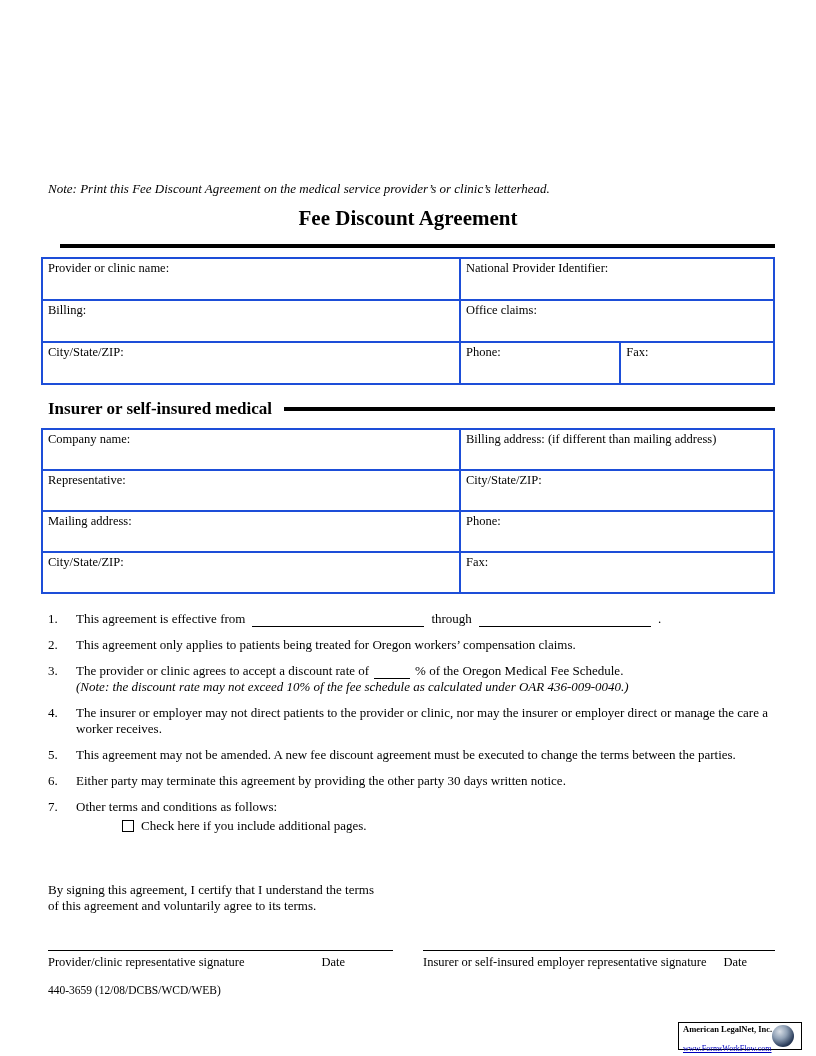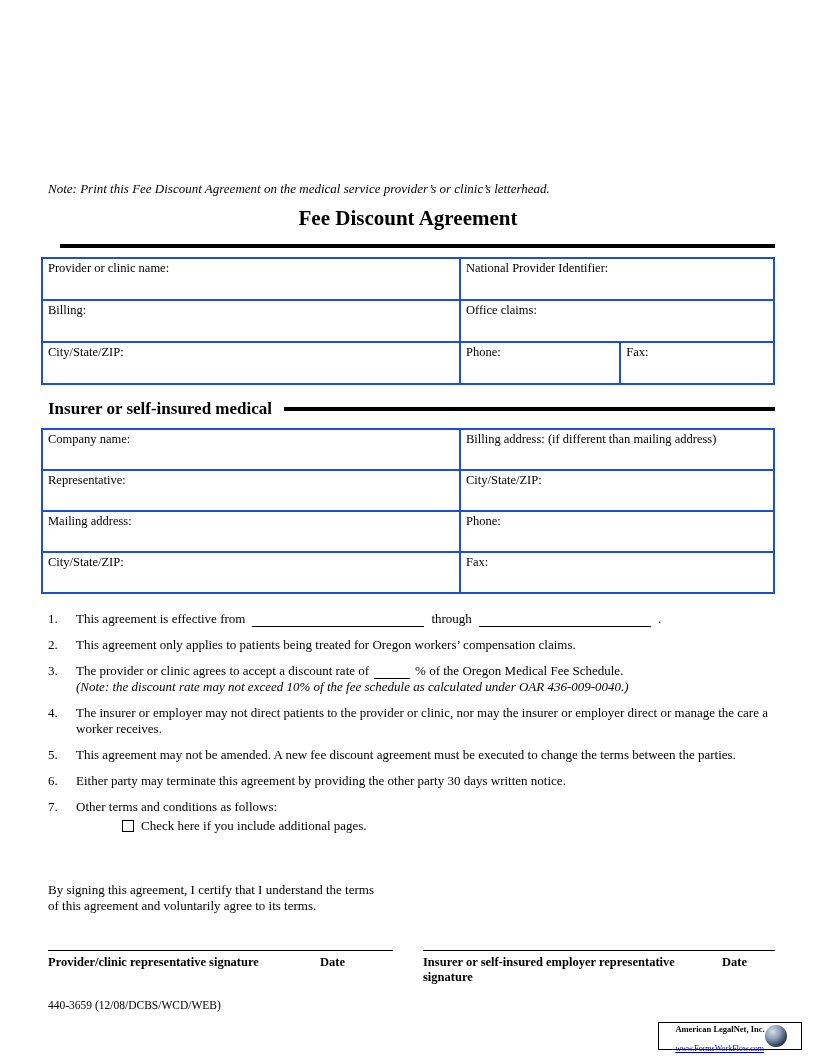--- a/index.html
+++ b/index.html
@@ -26,33 +26,33 @@
   .item { display: flex; margin-bottom: 10px; font-size: 13px; line-height: 16px; }
   .item .num { flex: 0 0 28px; }
   .item .body { flex: 1; }
   .blank { display: inline-block; border-bottom: 1px solid #000; height: 13px; vertical-align: bottom; }
   .blank.long { width: 172px; margin: 0 7px; }
   .blank.short { width: 36px; margin: 0 5px; }
   .it { font-style: italic; text-align: center; }
   .chkrow { display: flex; align-items: center; margin: 3px 0 0 46px; }
   .checkbox { width: 12px; height: 12px; border: 1px solid #000; display: inline-block; margin-right: 7px; background: #fff; }
   .cert { font-size: 13px; line-height: 16px; margin: 48px 0 0 7px; max-width: 330px; }
-  .sigs { display: flex; justify-content: space-between; margin: 36px 0 0 7px; font-weight: bold; }
+  .sigs { display: flex; justify-content: space-between; margin: 36px 0 0 7px; }
   .sig-col { width: 345px; }
   .sig-col.right { width: 352px; }
   .sig-line { border-top: 1px solid #000; height: 0; }
   .sig-labels { display: flex; justify-content: space-between; font-size: 12.5px; margin-top: 4px; }
   .sig-col.left .sig-labels { padding-right: 48px; }
   .sig-col.right .sig-labels { padding-right: 28px; }
   .formnum { font-size: 11.5px; margin: 14px 0 0 7px; }
   .badge {
     position: absolute; right: 14px; bottom: 6px;
-    width: 144px; height: 28px;
+    width: 124px; height: 28px;
     border: 1px solid #000; background: #fff;
-    display: flex; align-items: center; justify-content: center;
+    display: flex; align-items: center; justify-content: flex-start;
     padding: 1px 2px 1px 4px;
   }
   .badge .btxt { line-height: 1.2; }
   .badge .company { font-size: 8.5px; font-weight: 700; white-space: nowrap; }
   .badge .url { font-size: 8px; color: #0000bf; text-decoration: underline; white-space: nowrap; cursor: pointer; }
   .globe {
     width: 22px; height: 22px; border-radius: 50%; flex: 0 0 auto;
     background: radial-gradient(circle at 35% 30%, #d8dee6 0%, #8fa0b5 35%, #2c3e5c 70%, #0b1628 100%);
   }
 </style>

